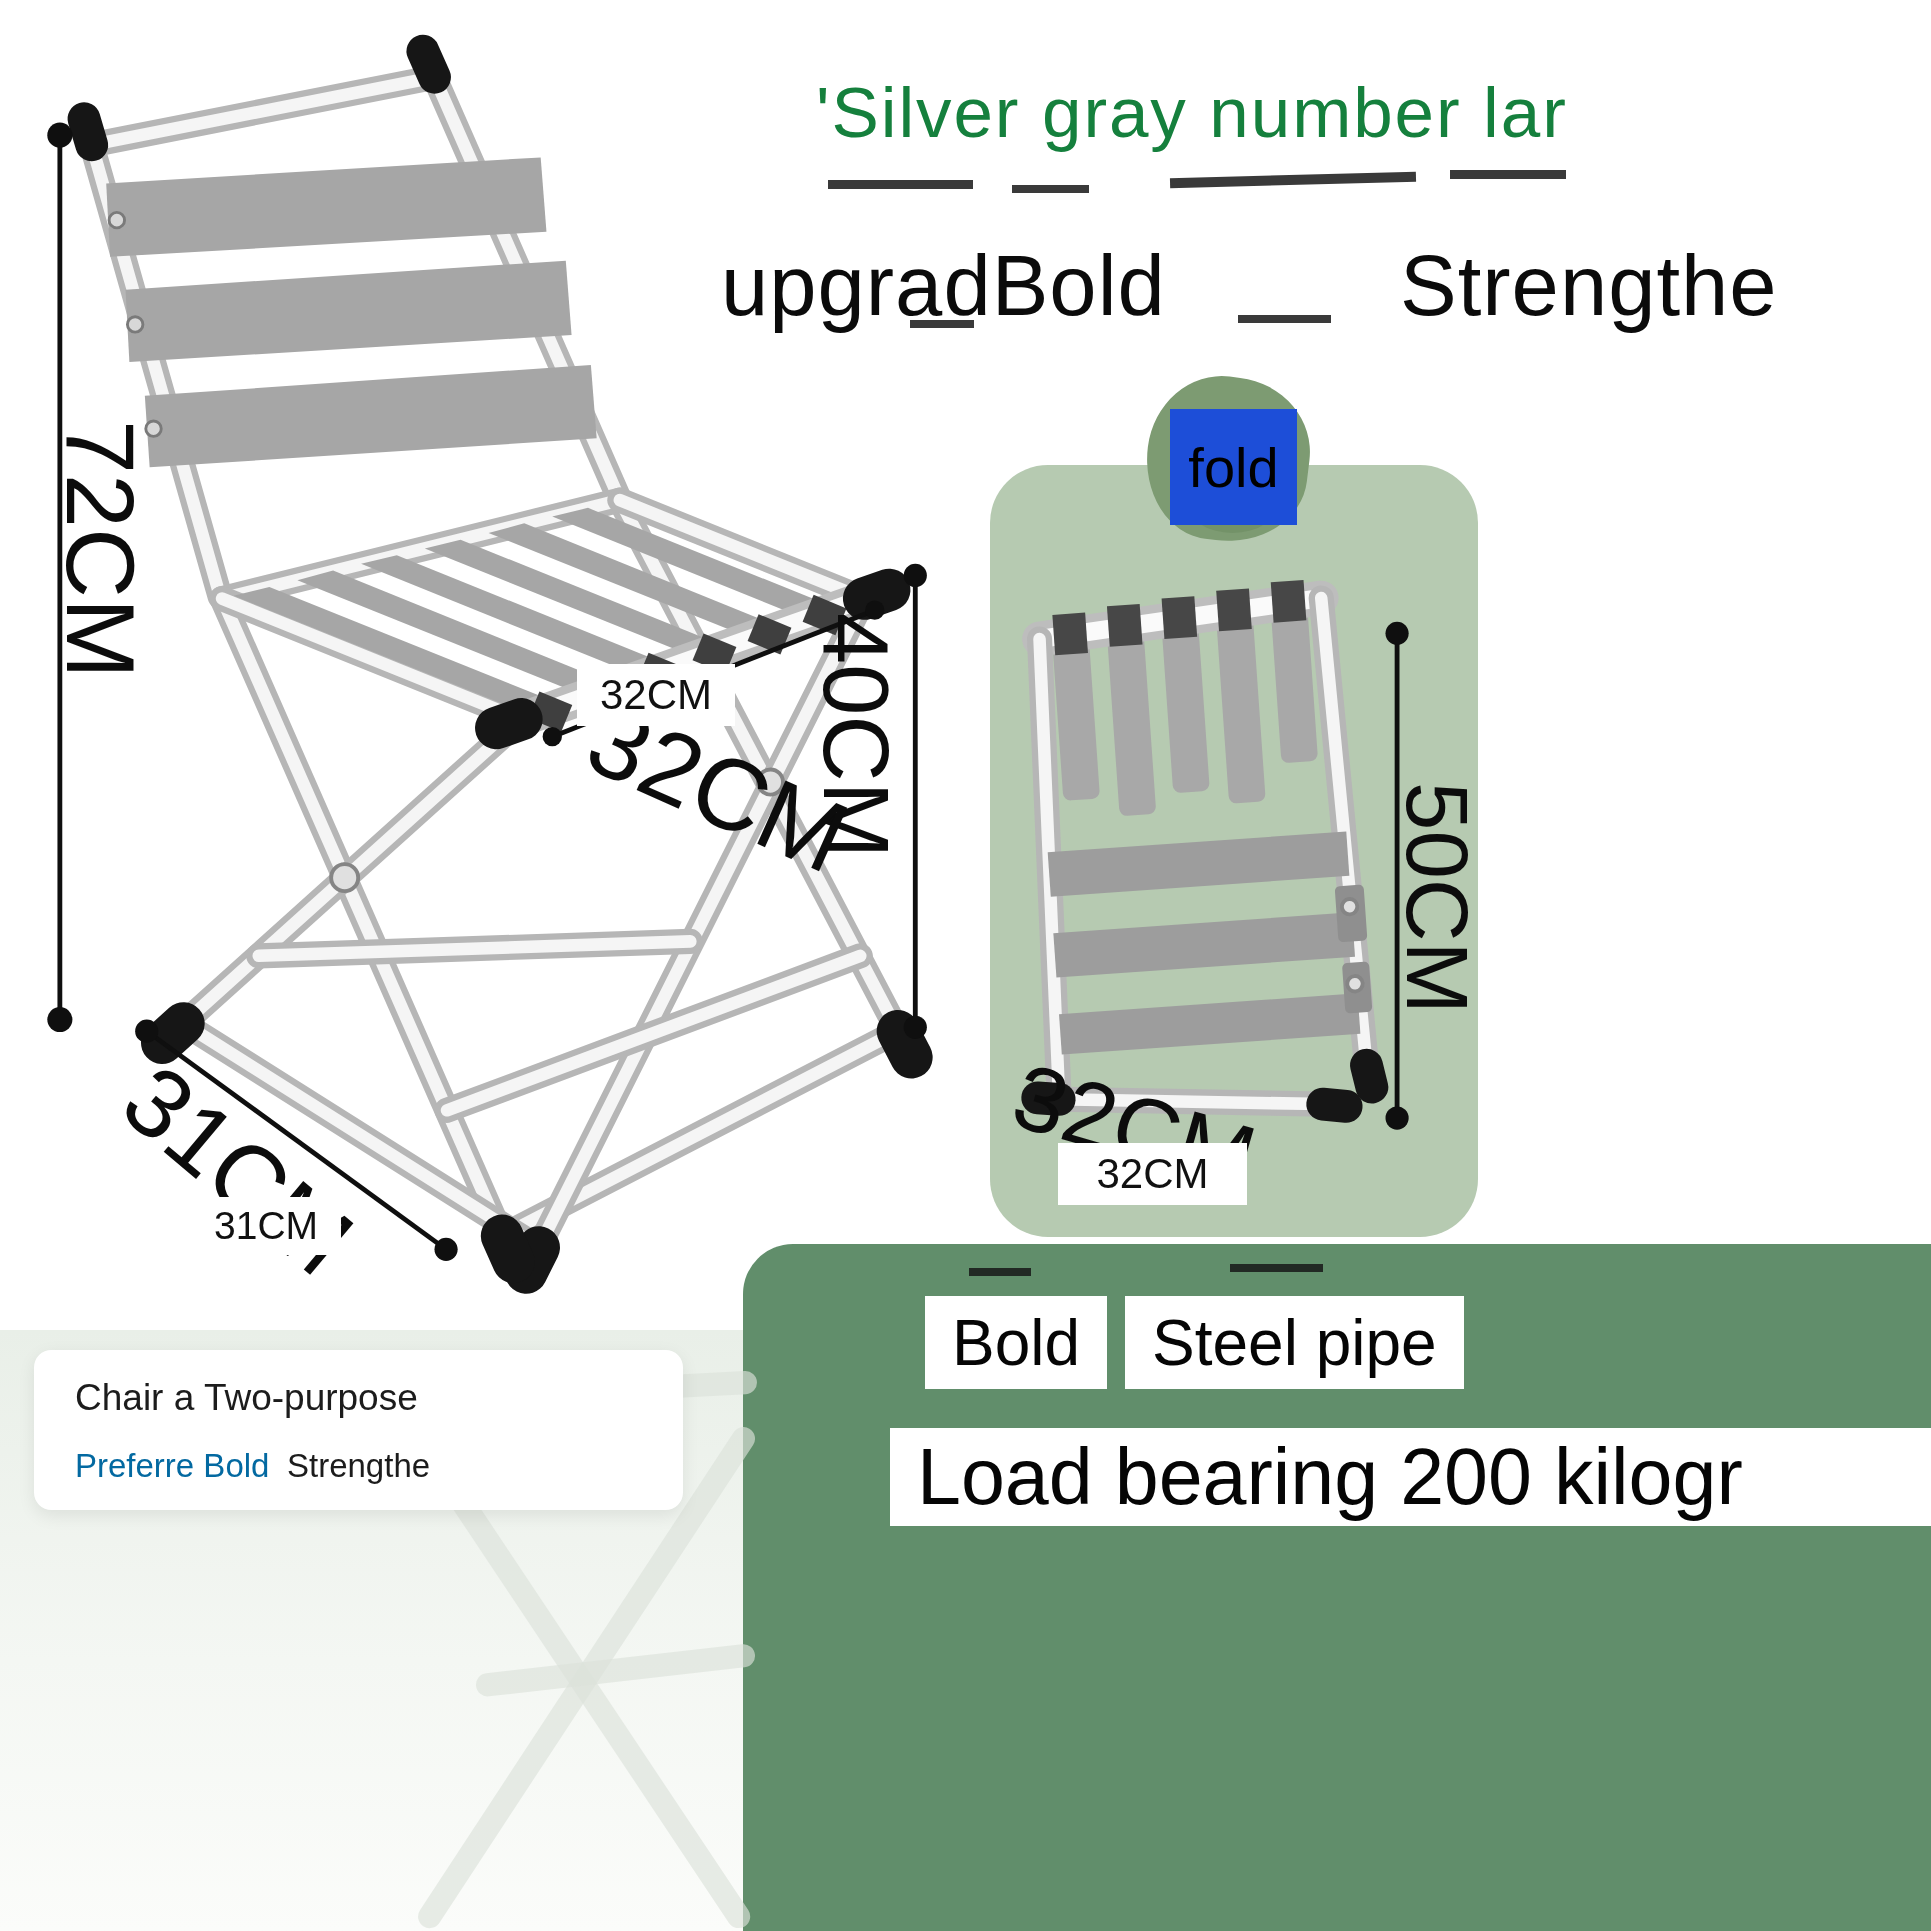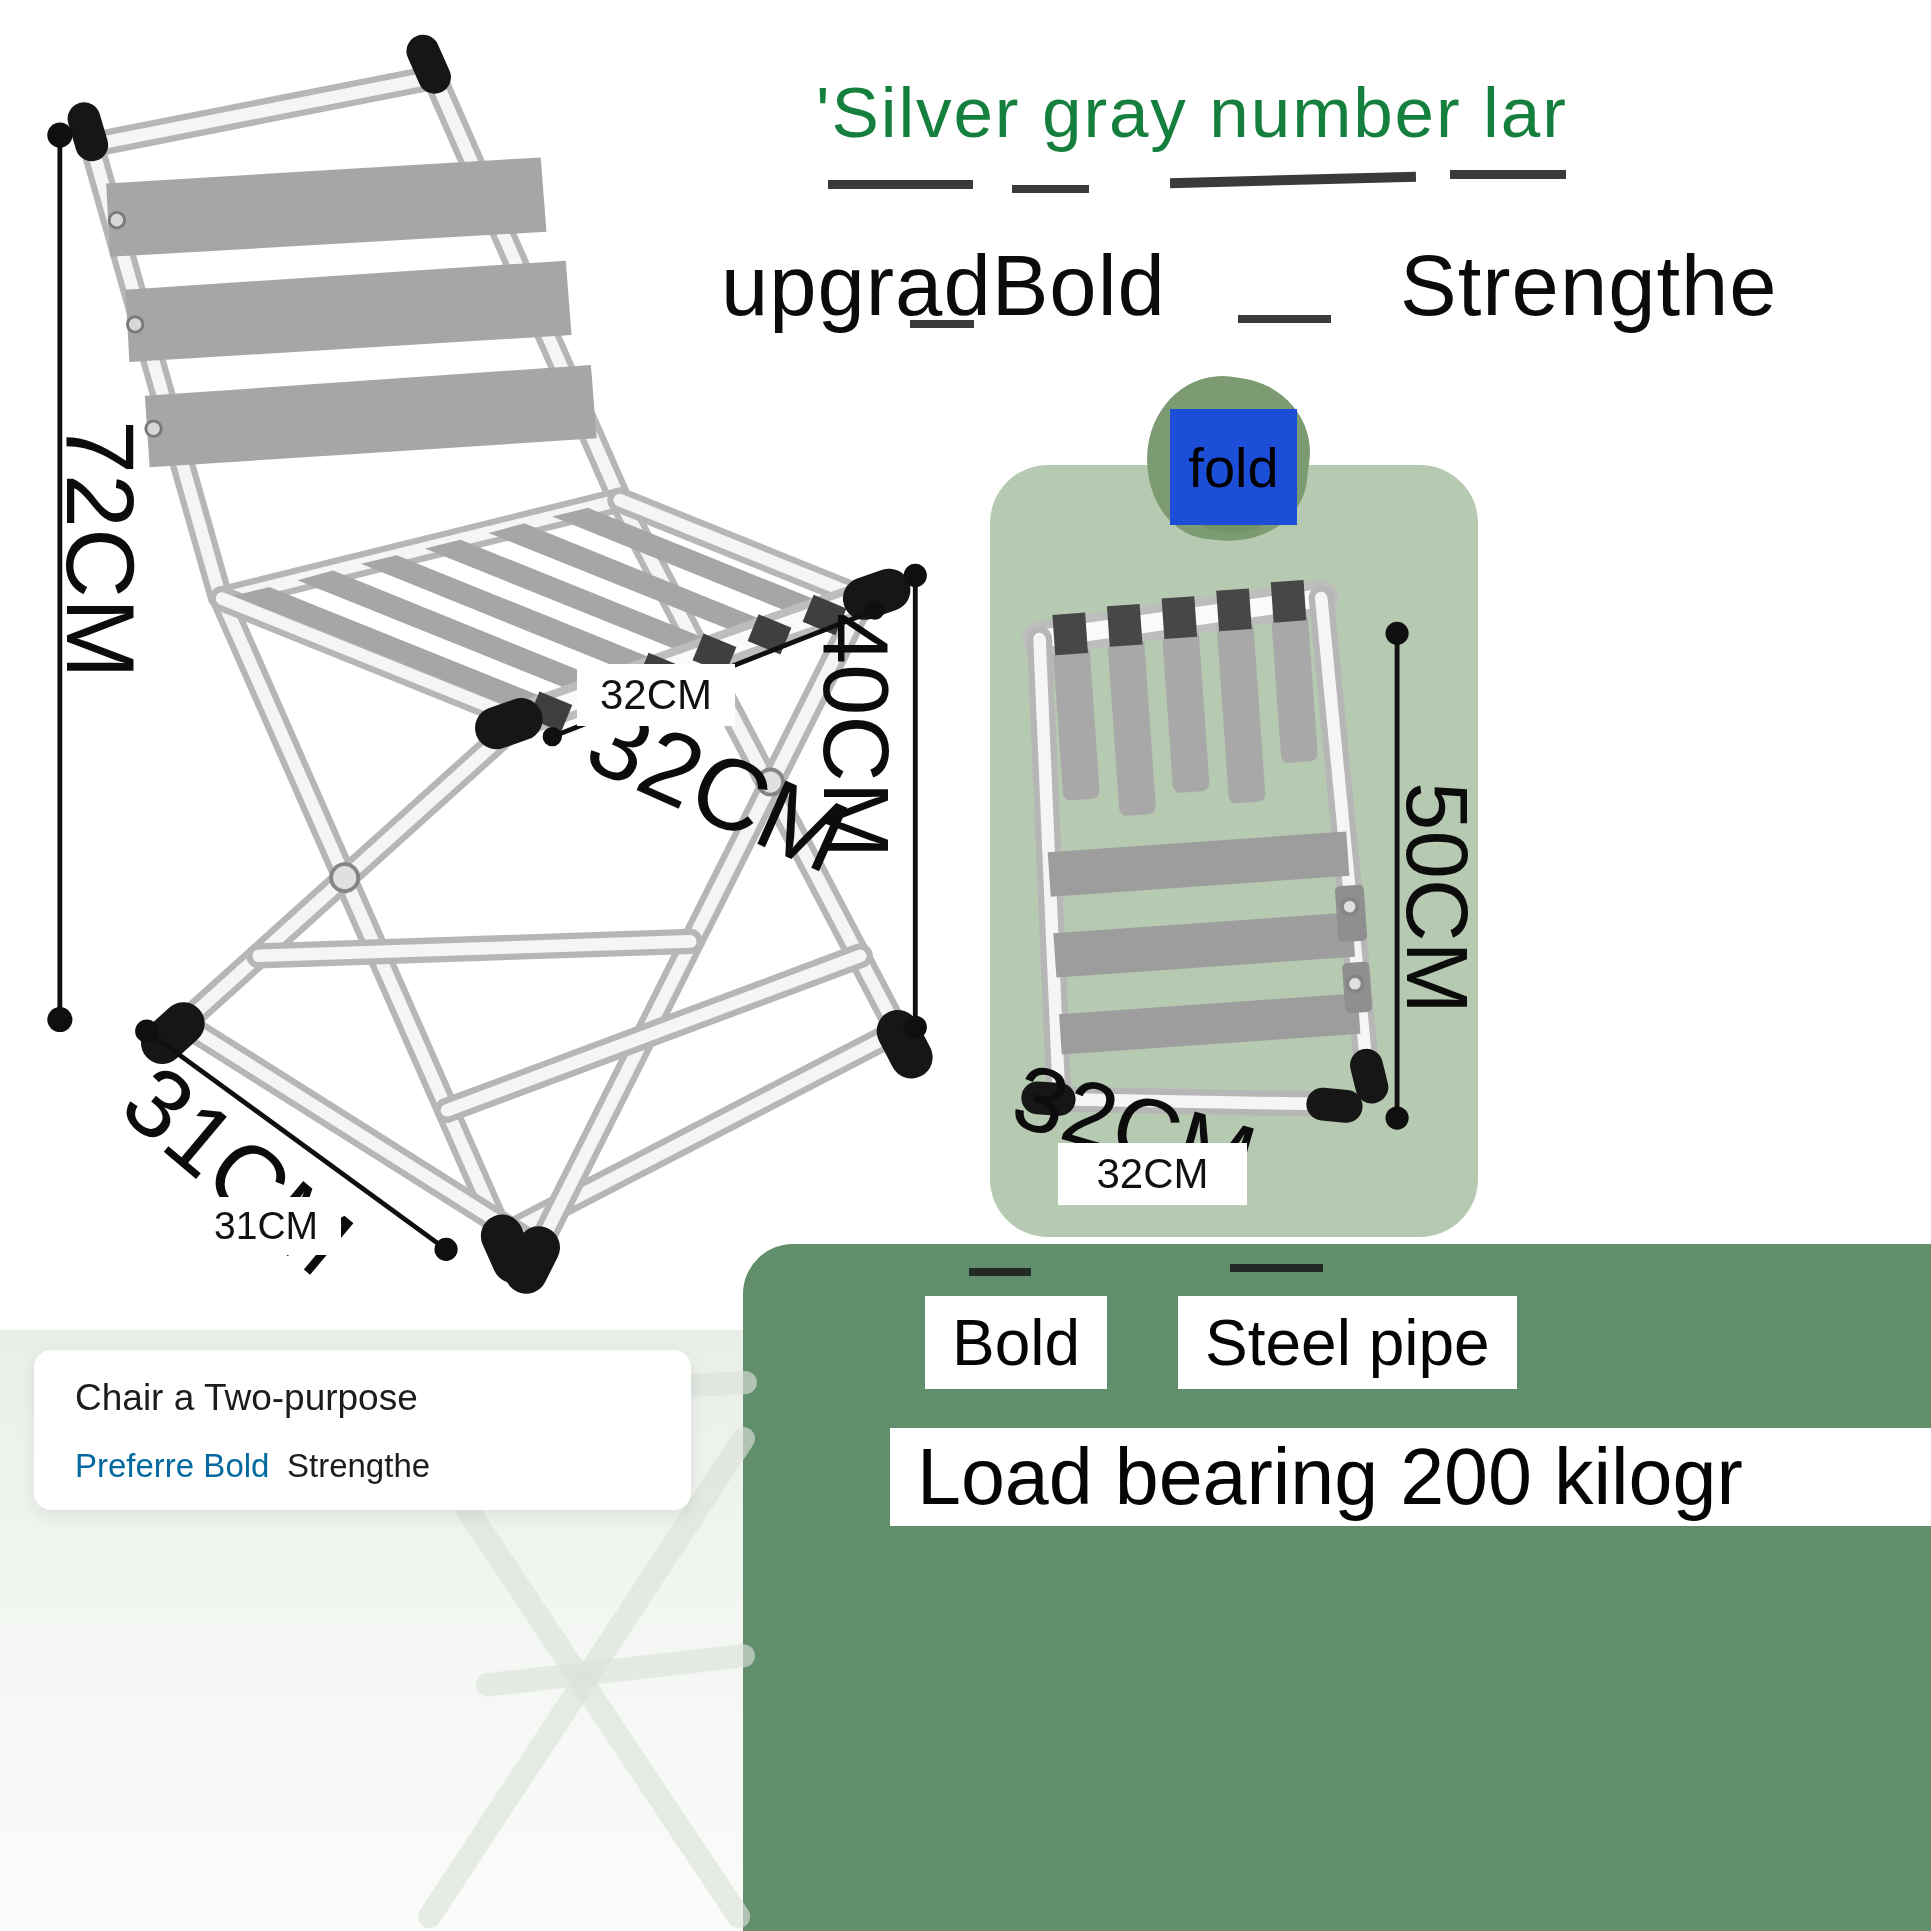--- a/index.html
+++ b/index.html
@@ -23,24 +23,24 @@
   #folded-card{position:absolute;left:990px;top:465px;width:488px;height:772px;background:#b6cab1;border-radius:58px;}
   #green-panel{position:absolute;left:743px;top:1244px;width:1188px;height:687px;background:#618e6b;border-top-left-radius:50px;}
   #bl-strip{position:absolute;left:0;top:1330px;width:743px;height:601px;background:linear-gradient(180deg,#e9efe8 0%,#f4f7f3 55%,#fbfcfa 100%);}
   
   #fold-blob{position:absolute;left:1147px;top:377px;width:162px;height:164px;background:#7d9b72;border-radius:48% 52% 55% 45% / 52% 48% 45% 55%;transform:rotate(7deg);}
   #fold-blob2{position:absolute;left:1186px;top:469px;width:93px;height:64px;background:#6b8a60;opacity:.55;border-radius:50%;}
   #fold-box{position:absolute;left:1170px;top:409px;width:127px;height:116px;background:#1d4ed8;display:flex;align-items:center;justify-content:center;font-size:56px;color:#000;}
   
   .spec-box{position:absolute;background:#ffffff;display:flex;align-items:center;padding:0 27px;color:#050505;margin-top:20px;}
   #spec-bold{left:925px;top:1276px;height:93px;font-size:64px;}
-  #spec-pipe{left:1178px;top:1276px;height:93px;font-size:64px;}
+  #spec-pipe{left:1125px;top:1276px;height:93px;font-size:64px;}
   #spec-load{left:890px;top:1408px;height:98px;width:1052px;font-size:79px;white-space:nowrap;overflow:hidden;}
   
-  #feature-card{position:absolute;left:34px;top:1350px;width:649px;height:160px;background:#ffffff;border-radius:17.4px;box-shadow:0 5.8px 17.4px rgba(0,0,0,.08);padding-left:8px;}
+  #feature-card{position:absolute;left:34px;top:1350px;width:649px;height:160px;background:#ffffff;border-radius:17.4px;box-shadow:0 5.8px 17.4px rgba(0,0,0,.08);}
   #feature-l1{position:absolute;left:41px;top:27px;font-size:37px;color:#1c1c1c;}
   #feature-l2a{position:absolute;left:41px;top:97px;font-size:33px;color:#0369a1;}
   #feature-l2b{position:absolute;left:253px;top:97px;font-size:33px;color:#1c1c1c;}
   
   .tube-o{stroke:#b6b6b6;stroke-width:26;fill:none;stroke-linecap:round;}
   .tube-i{stroke:#f5f5f5;stroke-width:13;fill:none;stroke-linecap:round;}
   .tube-o2{stroke:#bdbdbd;stroke-width:36;fill:none;stroke-linecap:round;}
   .tube-i2{stroke:#fafafa;stroke-width:19;fill:none;stroke-linecap:round;}
   .cap{stroke:#161616;stroke-width:44;stroke-linecap:round;fill:none;}
   .capS{stroke:#161616;stroke-width:34;stroke-linecap:round;fill:none;}

